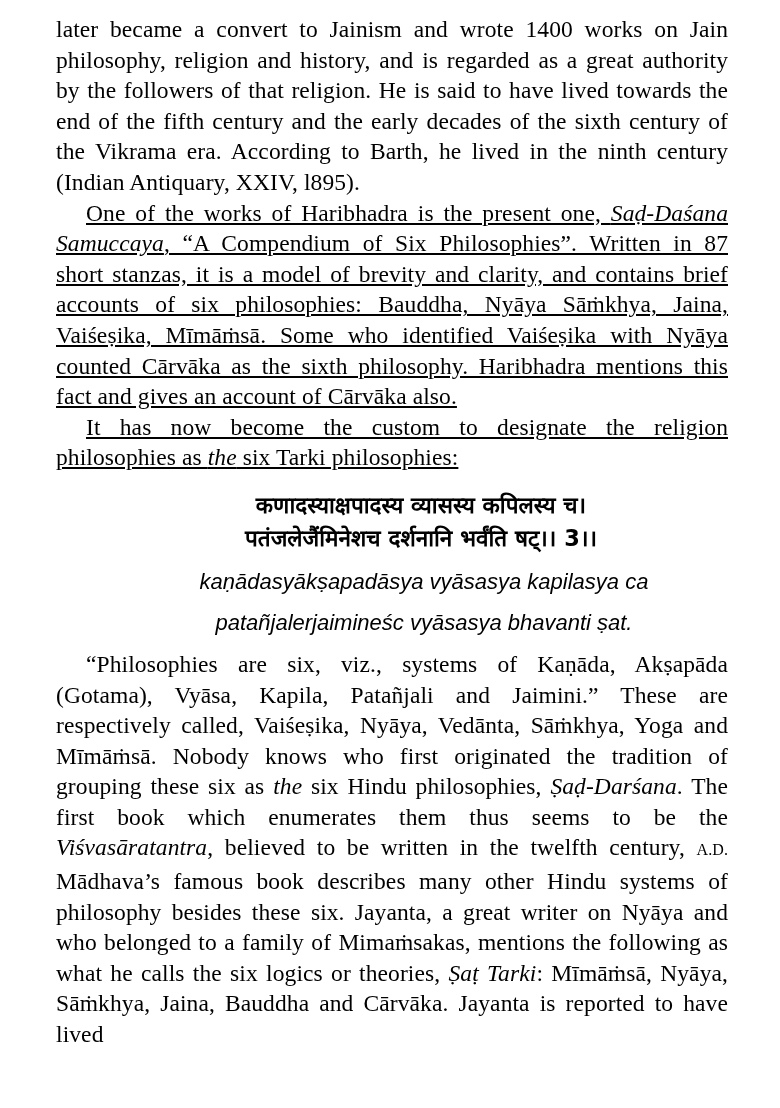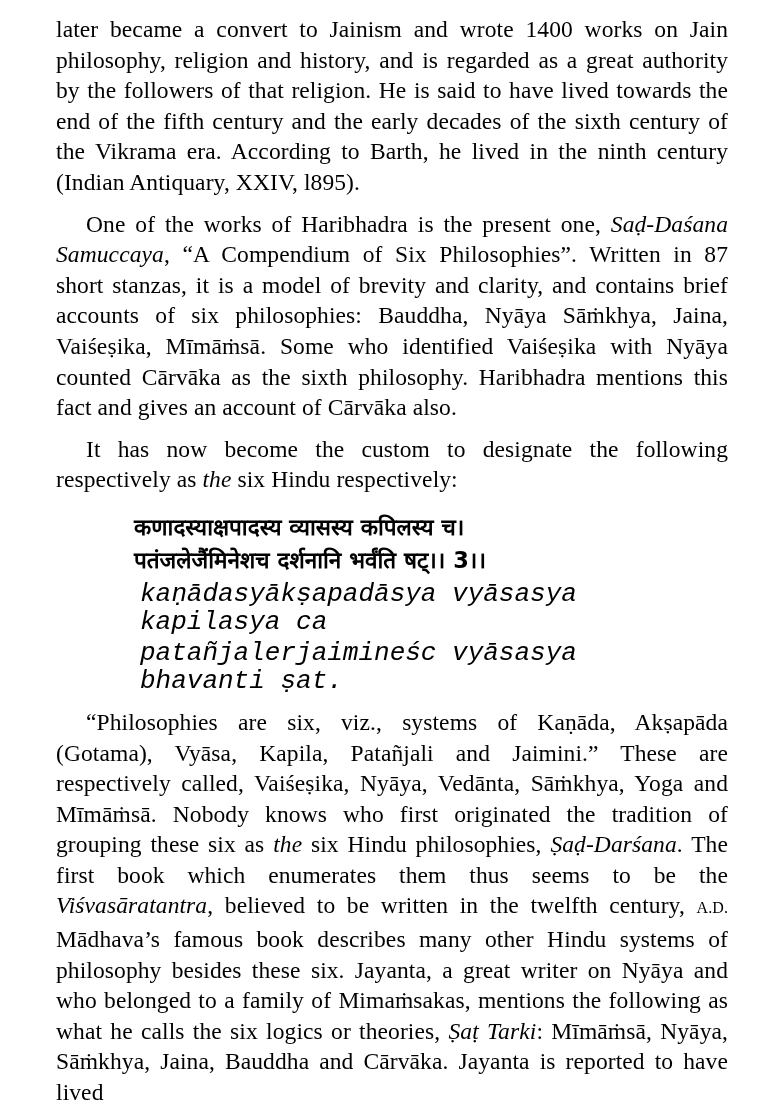--- a/index.html
+++ b/index.html
@@ -26,61 +26,63 @@
     line-height: 30.6px;
     text-align: justify;
     text-justify: inter-word;
     margin: 0;
     letter-spacing: 0.1px;
   }
   .para.indent {
     text-indent: 30px;
   }
   .para + .para {
-    margin-top: 11px;
+    margin-top: 0px;
+    text-decoration: underline;
   }
   .ital {
     font-style: italic;
   }
   .sc {
     font-variant: small-caps;
     font-size: 16px;
   }
   .verse-block {
     margin: 16px 0 12px 0;
     padding-left: 78px;
     padding-right: 20px;
+    text-align: center;
   }
   .verse-dev {
     font-family: "DejaVu Sans", sans-serif;
     font-weight: bold;
     font-size: 22.5px;
     line-height: 33px;
     color: #000;
     letter-spacing: 0px;
   }
   .verse-translit {
-    font-family: Liberation Mono, monospace;
+    font-family: Liberation Sans, sans-serif;
     font-style: italic;
-    font-size: 26px;
+    font-size: 22px;
     line-height: 28px;
-    margin-top: 3px;
+    margin-top: 13px;
     padding-left: 6px;
   }
 </style>
 </head>
 <body>
 
 <div class="page">
 
   <p class="para">later became a convert to Jainism and wrote 1400 works on Jain philosophy, religion and history, and is regarded as a great authority by the followers of that religion. He is said to have lived towards the end of the fifth century and the early decades of the sixth century of the Vikrama era. According to Barth, he lived in the ninth century (Indian Antiquary, XXIV, l895).</p>
 
   <p class="para indent"><span>One of the works of Haribhadra is the present one, </span><span class="ital">Saḍ-Daśana Samuccaya</span><span>, “A Compendium of Six Philosophies”. Written in 87 short stanzas, it is a model of brevity and clarity, and contains brief accounts of six philosophies: Bauddha, Nyāya Sāṁkhya, Jaina, Vaiśeṣika, Mīmāṁsā. Some who identified Vaiśeṣika with Nyāya counted Cārvāka as the sixth philosophy. Haribhadra mentions this fact and gives an account of Cārvāka also.</span></p>
 
-  <p class="para indent"><span>It has now become the custom to designate the following respectively as </span><span class="ital">the</span><span> six Hindu respectively:</span></p>
+  <p class="para indent"><span>It has now become the custom to designate the religion philosophies as </span><span class="ital">the</span><span> six Tarki philosophies:</span></p>
 
   <div class="verse-block">
     <div class="verse-dev">कणादस्याक्षपादस्य व्यासस्य कपिलस्य च।</div>
     <div class="verse-dev">पतंजलेजैंमिनेशच दर्शनानि भर्वंति षट्।।  3।।</div>
     <div class="verse-translit">kaṇādasyākṣapadāsya vyāsasya kapilasya ca</div>
     <div class="verse-translit">patañjalerjaimineśc vyāsasya bhavanti ṣat.</div>
   </div>
 
   <p class="para indent"><span>“Philosophies are six, viz., systems of Kaṇāda, Akṣapāda (Gotama), Vyāsa, Kapila, Patañjali and Jaimini.” These are respectively called, Vaiśeṣika, Nyāya, Vedānta, Sāṁkhya, Yoga and Mīmāṁsā. Nobody knows who first originated the tradition of grouping these six as </span><span class="ital">the</span><span> six Hindu philosophies, </span><span class="ital">Ṣaḍ-Darśana</span><span>. The first book which enumerates them thus seems to be the </span><span class="ital">Viśvasāratantra</span><span>, believed to be written in the twelfth century, </span><span class="sc">A.D.</span><span> Mādhava’s famous book describes many other Hindu systems of philosophy besides these six. Jayanta, a great writer on Nyāya and who belonged to a family of Mimaṁsakas, mentions the following as what he calls the six logics or theories, </span><span class="ital">Ṣaṭ Tarki</span><span>: Mīmāṁsā, Nyāya, Sāṁkhya, Jaina, Bauddha and Cārvāka. Jayanta is reported to have lived</span></p>
 

